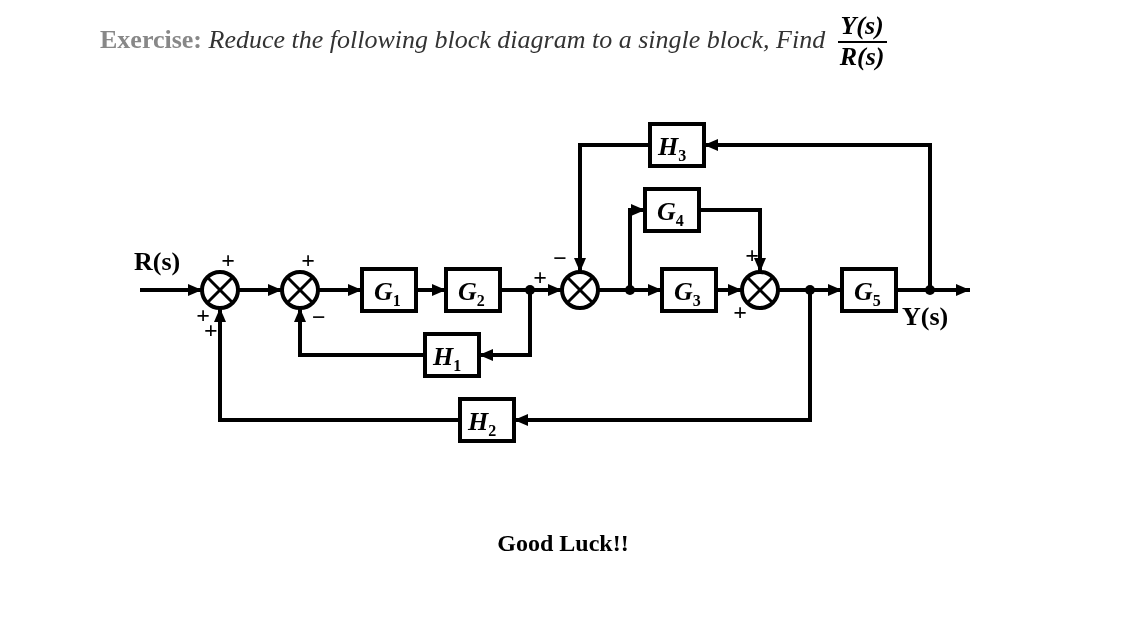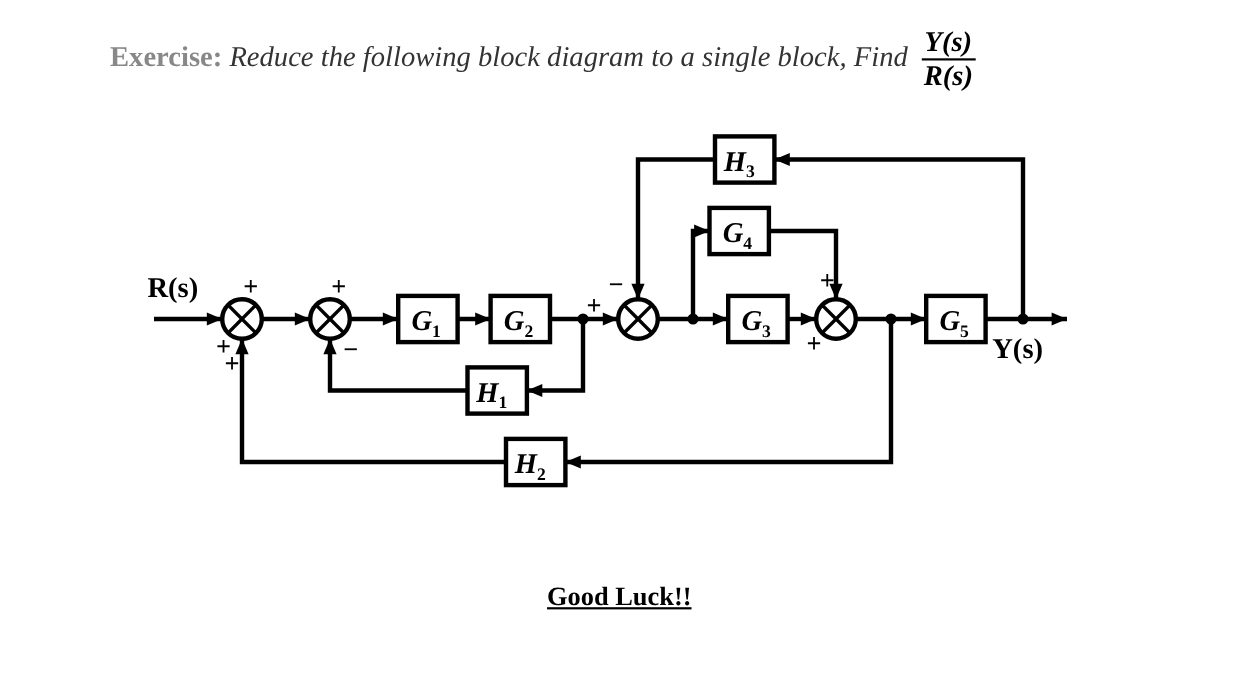--- a/index.html
+++ b/index.html
@@ -12,21 +12,21 @@
     color: #000;
   }
   .page {
     position: relative;
     width: 1126px;
     height: 636px;
   }
   .title {
     position: absolute;
     left: 100px;
-    top: 24px;
+    top: 12px;
     width: 930px;
     font-size: 26px;
     line-height: 1.4;
     color: #555;
   }
   .title .label {
     font-weight: bold;
     color: #888;
   }
   .title .prompt {
@@ -113,21 +113,20 @@
     fill: #000000;
   }
   .footer {
     position: absolute;
     left: 0;
     right: 0;
     top: 530px;
     text-align: center;
     font-size: 24px;
     font-weight: bold;
-    text-decoration: underline;
   }
 </style>
 </head>
 <body>
 
 <div class="page">
   <div class="title">
     <span class="label">Exercise:</span>
     <span class="prompt">Reduce the following block diagram to a single block, Find</span>
     <span class="frac">

